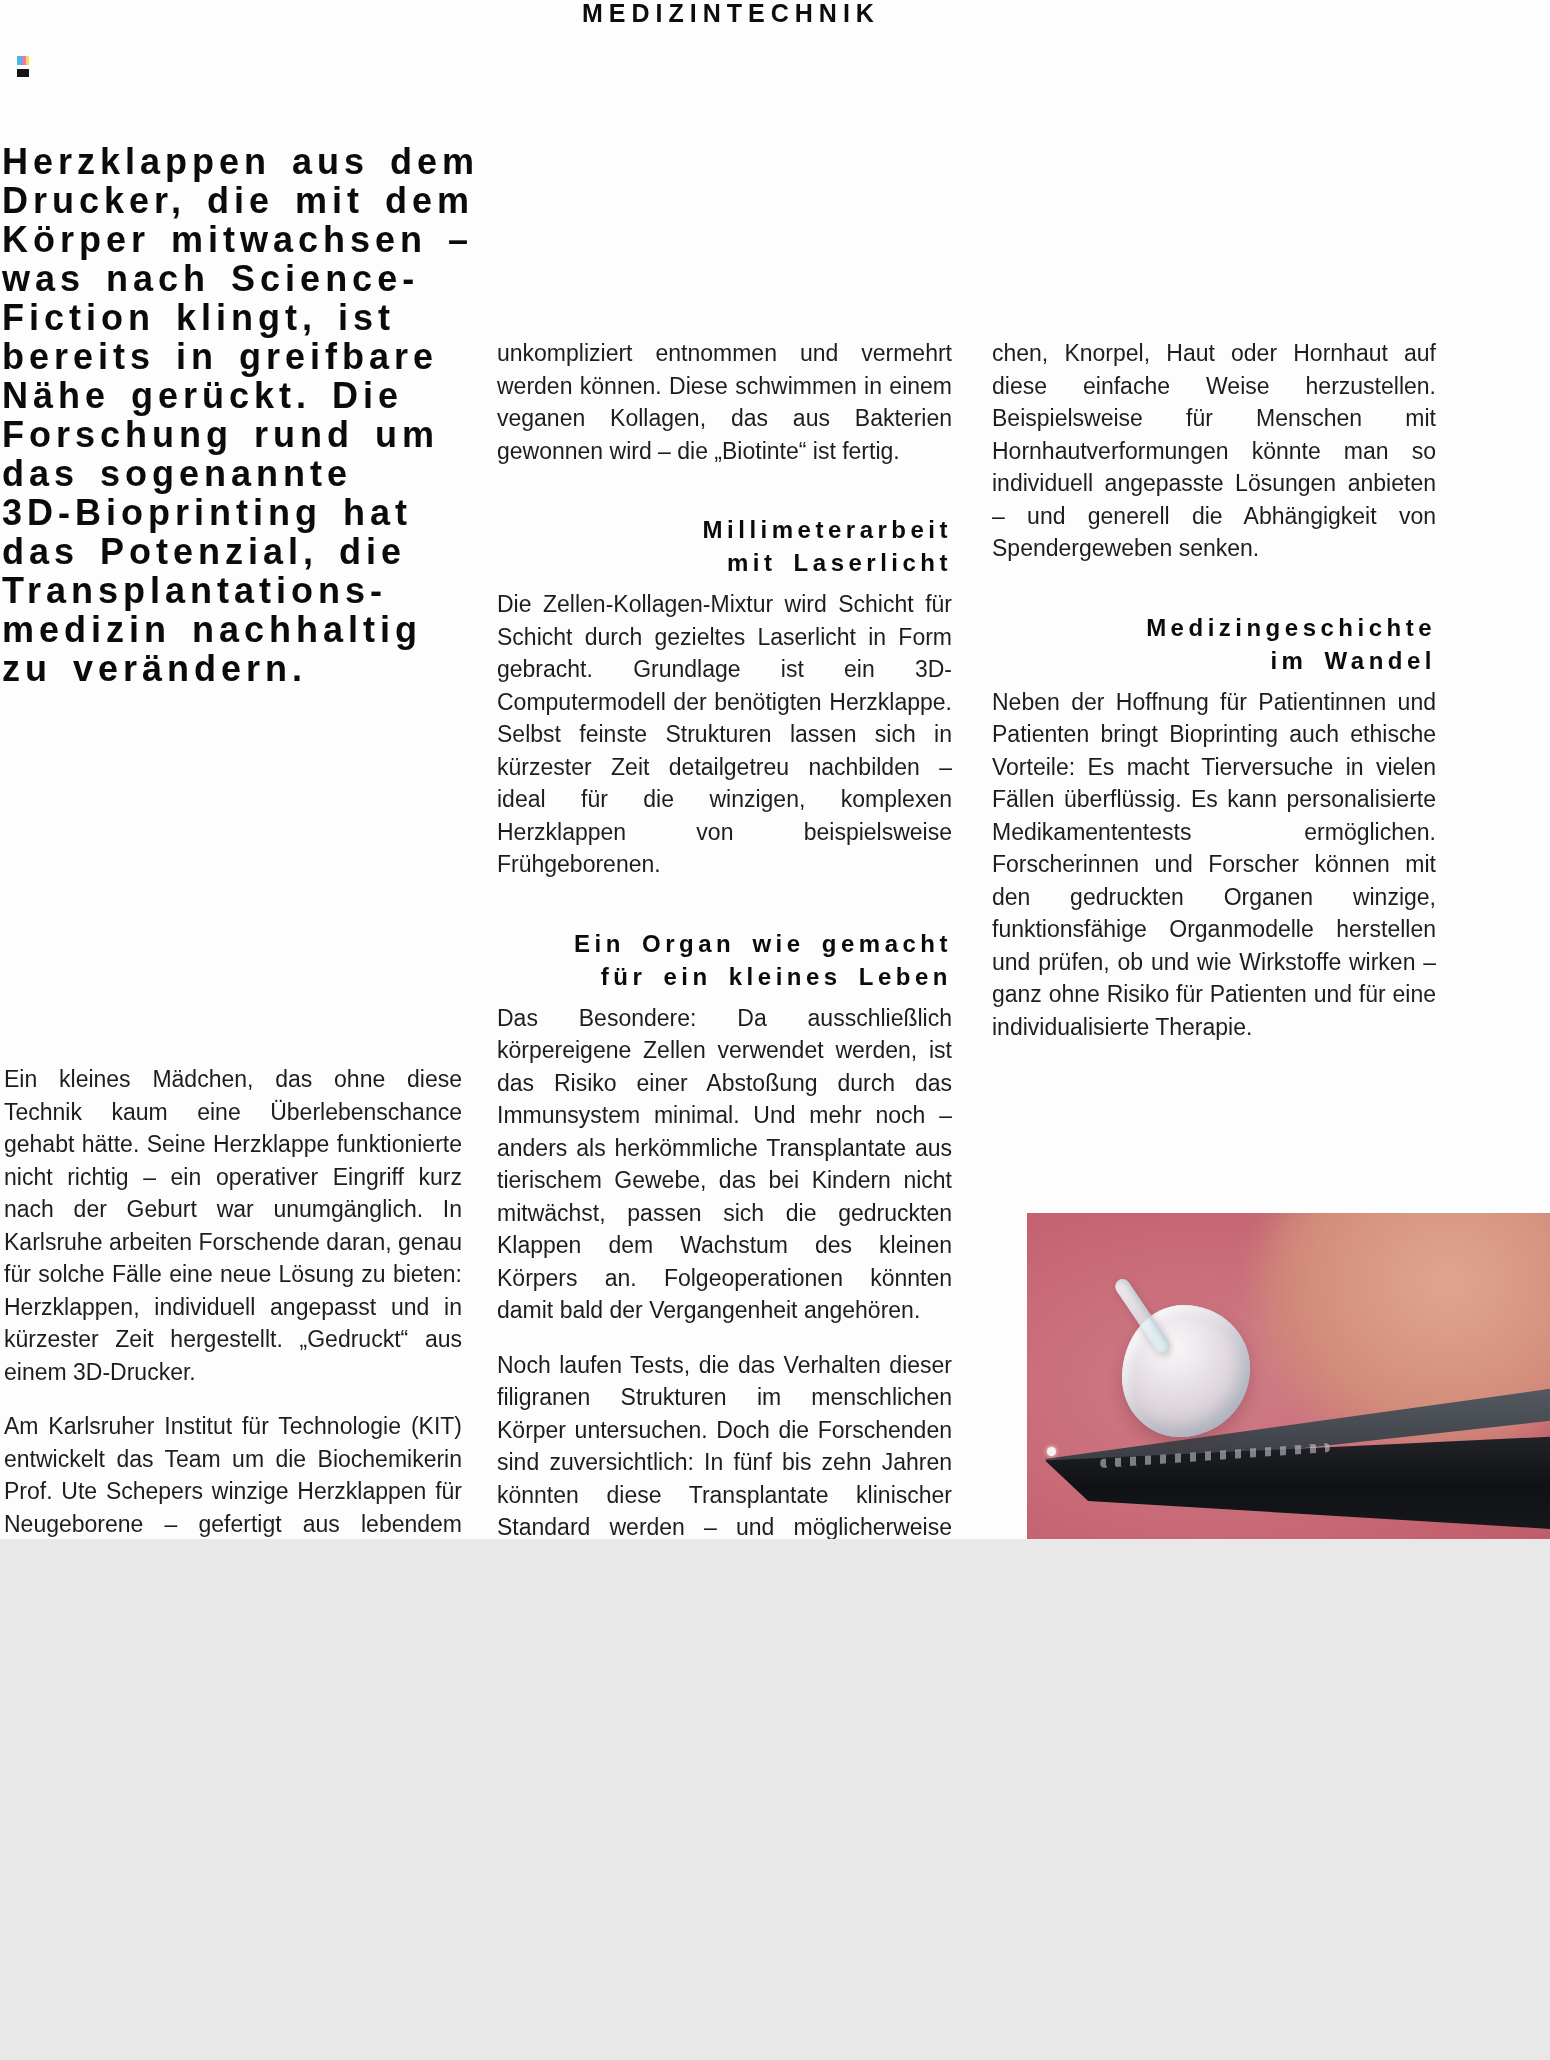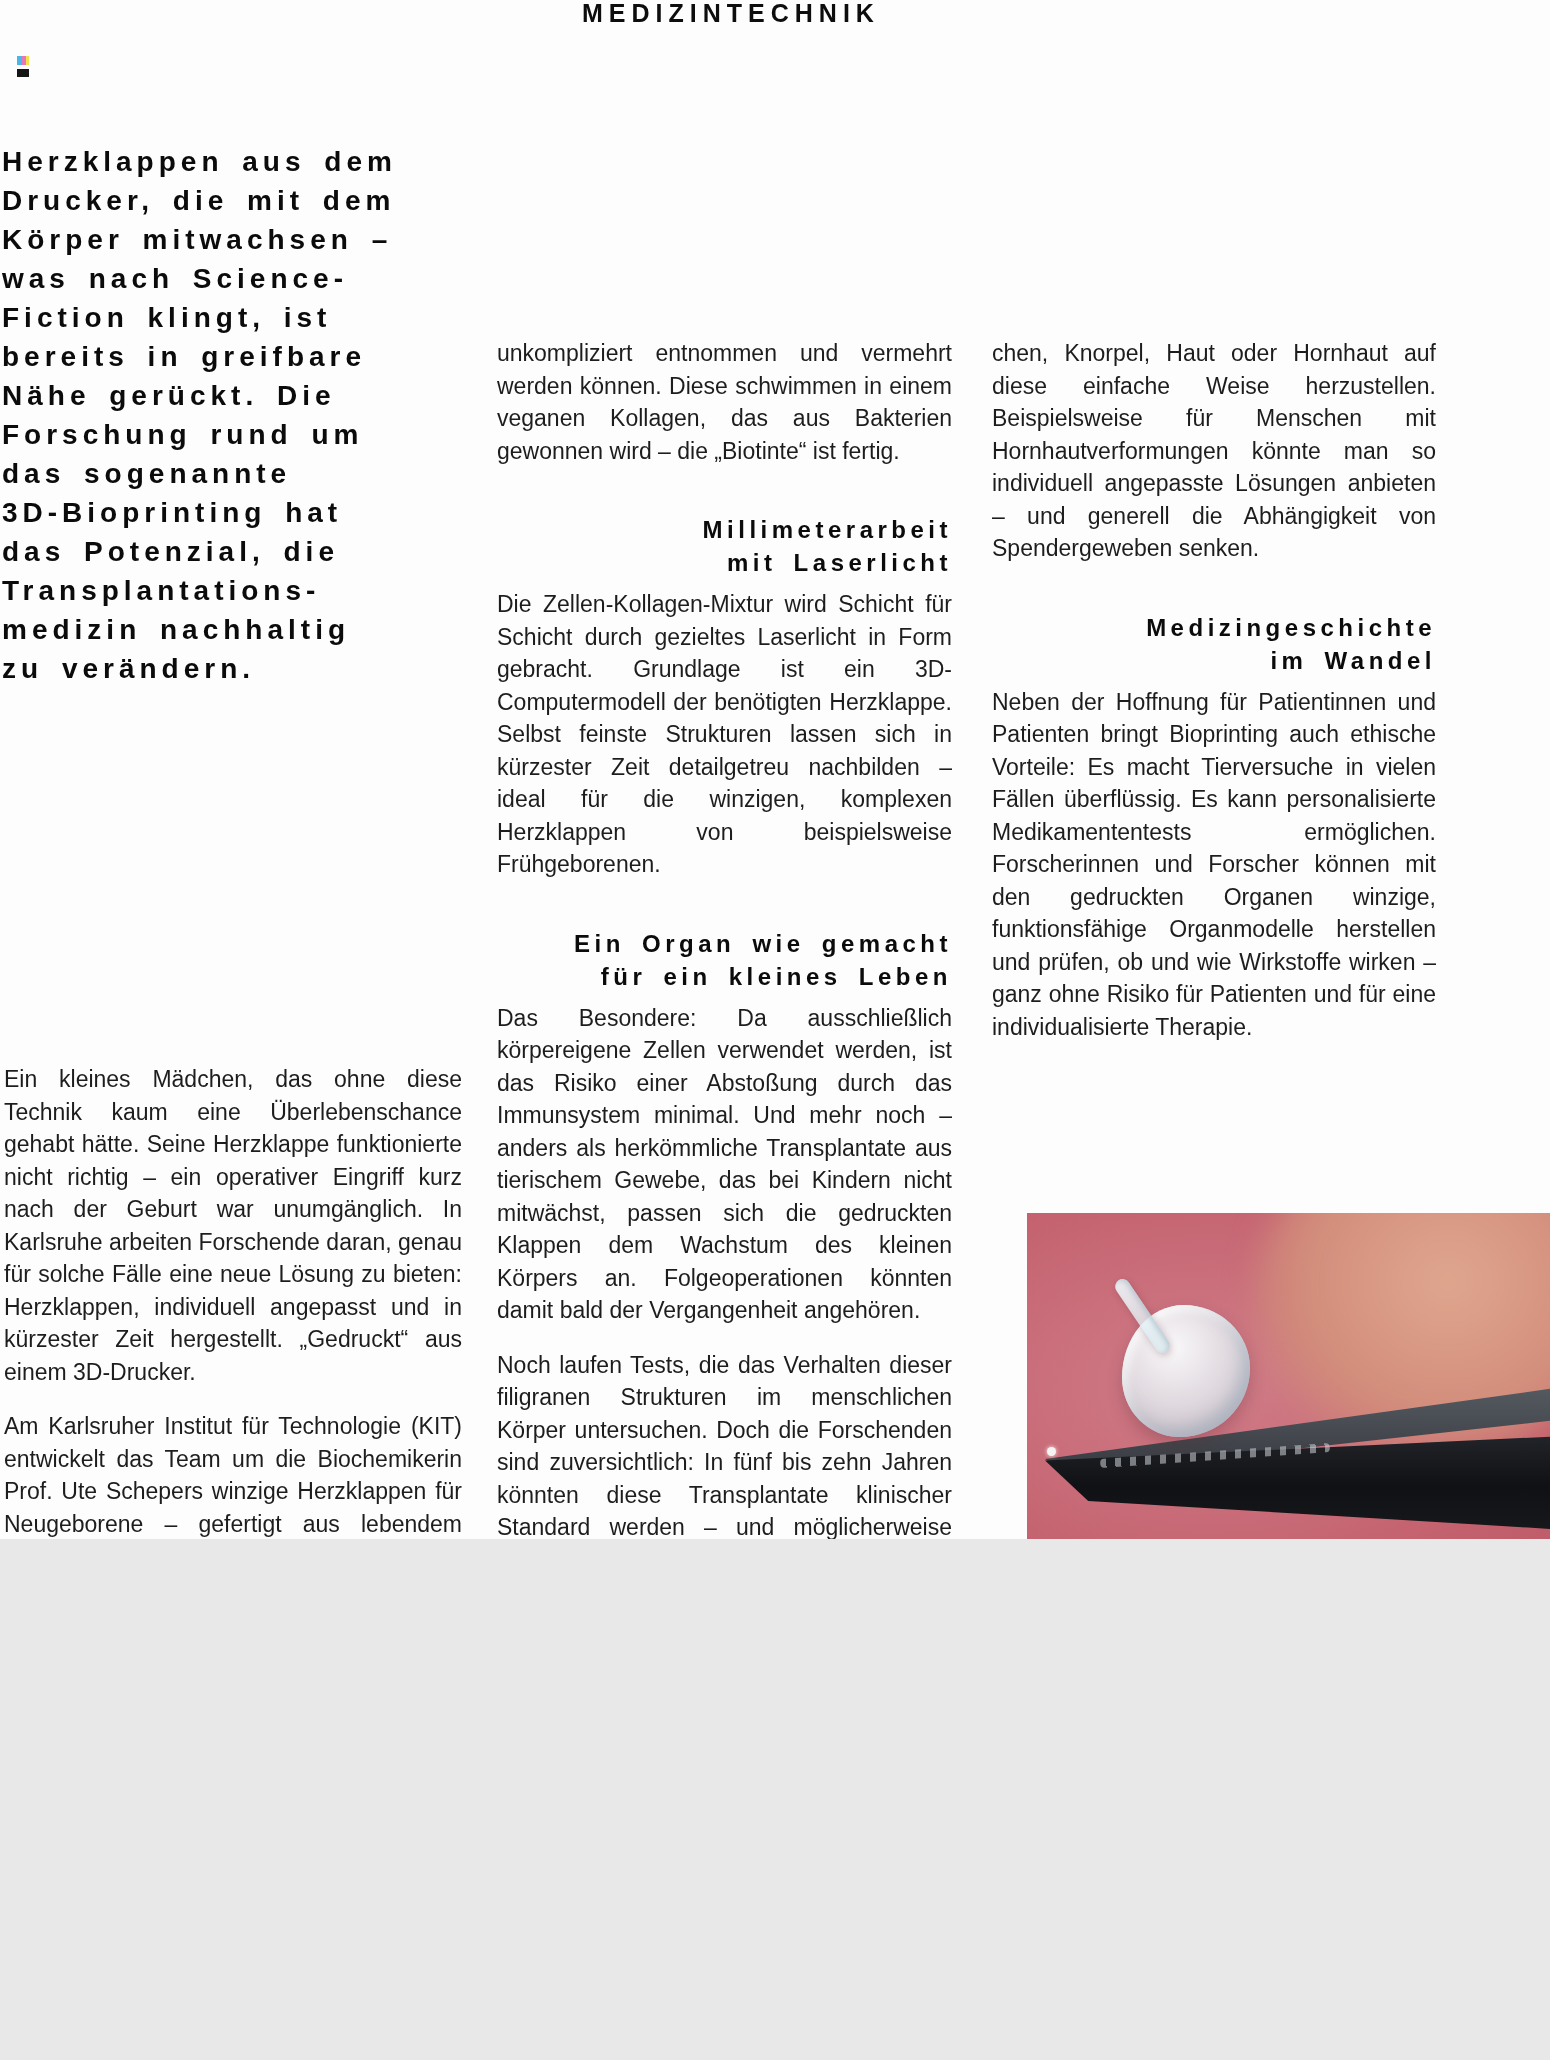--- a/index.html
+++ b/index.html
@@ -20,21 +20,21 @@
     font-size:25px;font-weight:700;letter-spacing:6px;
     color:#0d0d0d;line-height:34px;
   }
   .regmark{position:absolute;left:17px;top:56px;width:12px;}
   .regmark .rm-color{display:block;width:12px;height:9px;
     background:linear-gradient(90deg,#4ab7e6 0 45%,#e777b5 45% 75%,#f2e24c 75% 100%);}
   .regmark .rm-black{display:block;width:12px;height:8px;margin-top:4px;background:#151515;}
   
   .intro{
     position:absolute;left:2px;top:142px;width:500px;
-    font-size:28px;line-height:39px;font-weight:700;
+    font-size:36px;line-height:39px;font-weight:700;
     letter-spacing:5px;word-spacing:6px;
     color:#0b0b0b;white-space:pre-line;
   }
   
   .col{position:absolute;font-size:23px;line-height:32.5px;color:#1d1d1d;}
   .col p{margin:0;text-align:justify;}
   .col p.gap-before{margin-top:22px;}
   .col1{left:4px;top:1063px;width:458px;}
   .col2{left:497px;top:337px;width:455px;}
   .col3{left:992px;top:337px;width:444px;}

